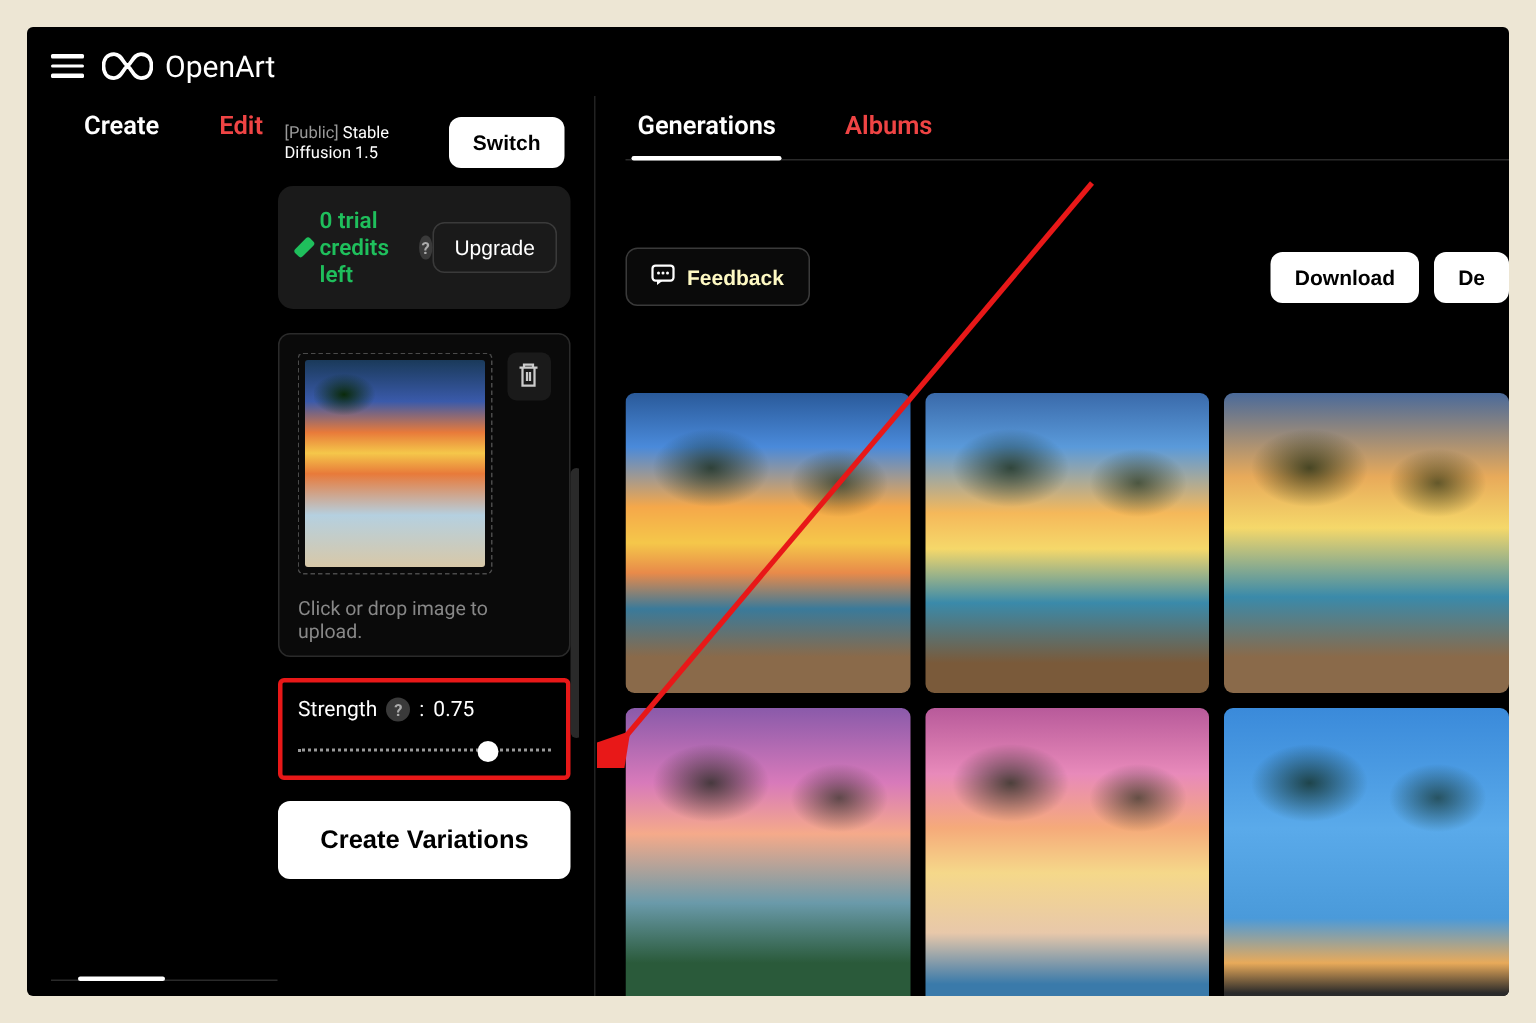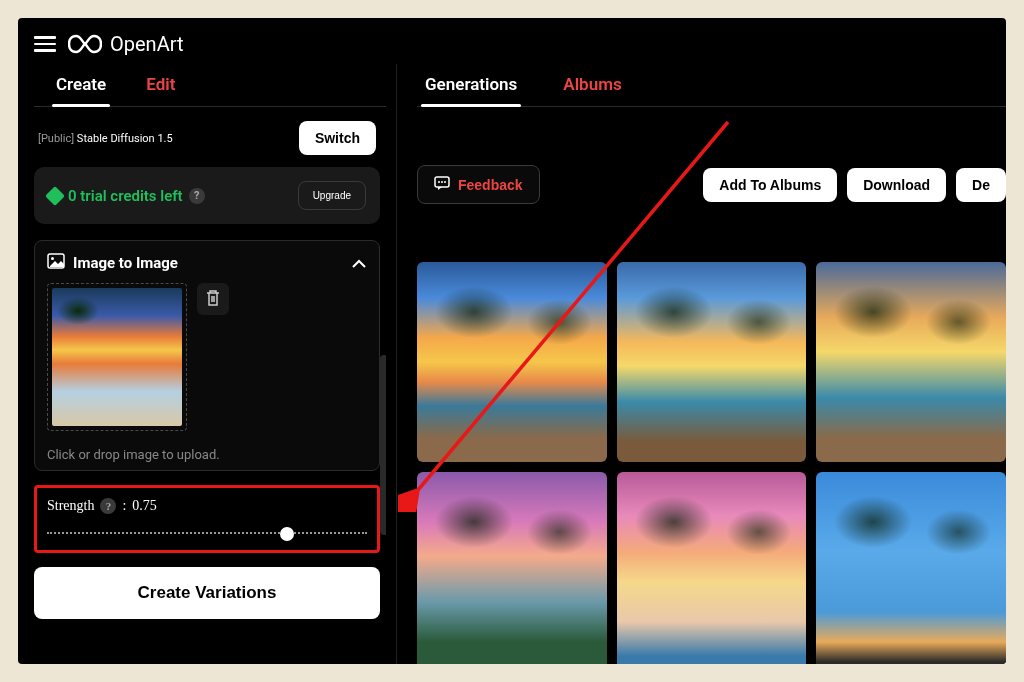--- a/index.html
+++ b/index.html
@@ -49,21 +49,20 @@
     }
     .logo-icon svg { display: block; }
     .body {
       display: flex;
       flex: 1;
       overflow: hidden;
     }
     .sidebar {
       width: 378px;
       display: flex;
-      flex-direction: column;
       padding: 0 10px 10px 16px;
       position: relative;
     }
     .sidebar-tabs {
       display: flex;
       gap: 40px;
       padding: 4px 10px 0 22px;
       border-bottom: 1px solid #2a2a2a;
     }
     .tab {
@@ -164,21 +163,21 @@
       background: #1fbf5c;
       transform: rotate(45deg);
       border-radius: 2px;
     }
     .btn-outline {
       background: #1a1a1a;
       color: #fff;
       border: 1px solid #3a3a3a;
       border-radius: 8px;
       padding: 8px 14px;
-      font-size: 10px;
+      font-size: 14px;
       font-weight: 500;
       cursor: pointer;
     }
     .panel {
       border: 1px solid #2a2a2a;
       border-radius: 8px;
       padding: 12px 12px 8px 12px;
       background: #0a0a0a;
     }
     .panel-header {
@@ -251,21 +250,20 @@
       border-radius: 4px;
       position: relative;
     }
     .strength-label {
       display: flex;
       align-items: center;
       gap: 6px;
       font-size: 14px;
       color: #fff;
       margin-bottom: 18px;
-      font-family: Liberation Serif, serif;
     }
     .strength-label .qicon {
       width: 16px;
       height: 16px;
       border-radius: 50%;
       background: #3a3a3a;
       color: #aaa;
       font-size: 11px;
       display: flex;
       align-items: center;
@@ -316,21 +314,21 @@
     }
     .toolbar {
       display: flex;
       align-items: center;
       padding: 14px 0 14px 0;
       gap: 10px;
     }
     .feedback-btn {
       background: #0a0a0a;
       border: 1px solid #3a3a3a;
-      color: #ef4444;
+      color: #fef9c3;
       border-radius: 8px;
       padding: 10px 16px;
       font-size: 14px;
       font-weight: 600;
       display: flex;
       align-items: center;
       gap: 8px;
       cursor: pointer;
     }
     .spacer { flex: 1; }
@@ -407,37 +405,20 @@
         <div class="credits-card">
           <div class="credits-left">
             <span class="diamond"></span>
             <span>0 trial credits left</span>
             <span class="qicon">?</span>
           </div>
           <button class="btn-outline">Upgrade</button>
         </div>
 
         <div class="panel">
-          <div class="panel-header">
-            <div class="panel-title">
-              <span>
-                <svg width="18" height="16" viewBox="0 0 18 16">
-                    <rect x="1" y="1" width="16" height="14" rx="2" fill="none" stroke="#fff" stroke-width="1.5"></rect>
-                    <circle cx="5.5" cy="5.5" r="1.5" fill="#fff"></circle>
-                    <path d="M3 13 L8 8 L11 11 L14 8 L17 11 V14 H3 Z" fill="#fff"></path>
-                  </svg>
-              </span>
-              <span>Image to Image</span>
-            </div>
-            <span class="chevron">
-              <svg width="16" height="10" viewBox="0 0 16 10">
-                  <path d="M2 8 L8 2 L14 8" fill="none" stroke="#fff" stroke-width="2"></path>
-                </svg>
-            </span>
-          </div>
           <div class="thumb-row">
             <div class="thumb-box">
               <div class="thumb-img">
                 <div class="thumb-palm"></div>
               </div>
             </div>
             <button class="trash-btn">
               <span>
                 <svg width="16" height="18" viewBox="0 0 16 18">
                     <path d="M2 4 H14 M5 4 V2 H11 V4 M4 4 V16 H12 V4 M7 7 V13 M9 7 V13" fill="none" stroke="#ccc" stroke-width="1.5"></path>
@@ -479,21 +460,20 @@
                 <rect x="1" y="1" width="14" height="10" rx="2" fill="none" stroke="#fff" stroke-width="1.5"></rect>
                 <path d="M4 11 L4 14 L8 11" fill="#fff"></path>
                 <circle cx="5" cy="6" r="1" fill="#fff"></circle>
                 <circle cx="8" cy="6" r="1" fill="#fff"></circle>
                 <circle cx="11" cy="6" r="1" fill="#fff"></circle>
               </svg>
           </span>
           <span>Feedback</span>
         </button>
         <div class="spacer"></div>
-        <button class="btn-white">Add To Albums</button>
         <button class="btn-white">Download</button>
         <button class="btn-white">De</button>
       </div>
 
       <div class="gallery">
         <div class="gcell g1">
             <div class="palm-overlay"></div>
           </div>
         <div class="gcell g2">
             <div class="palm-overlay"></div>

